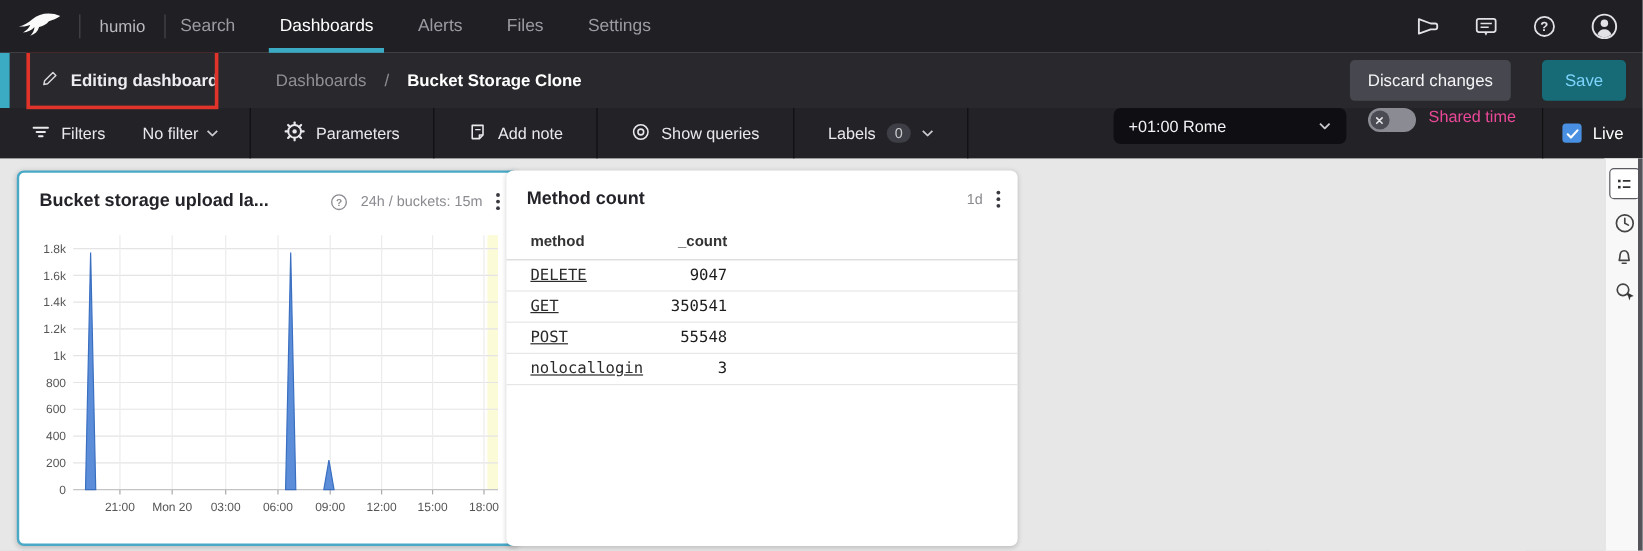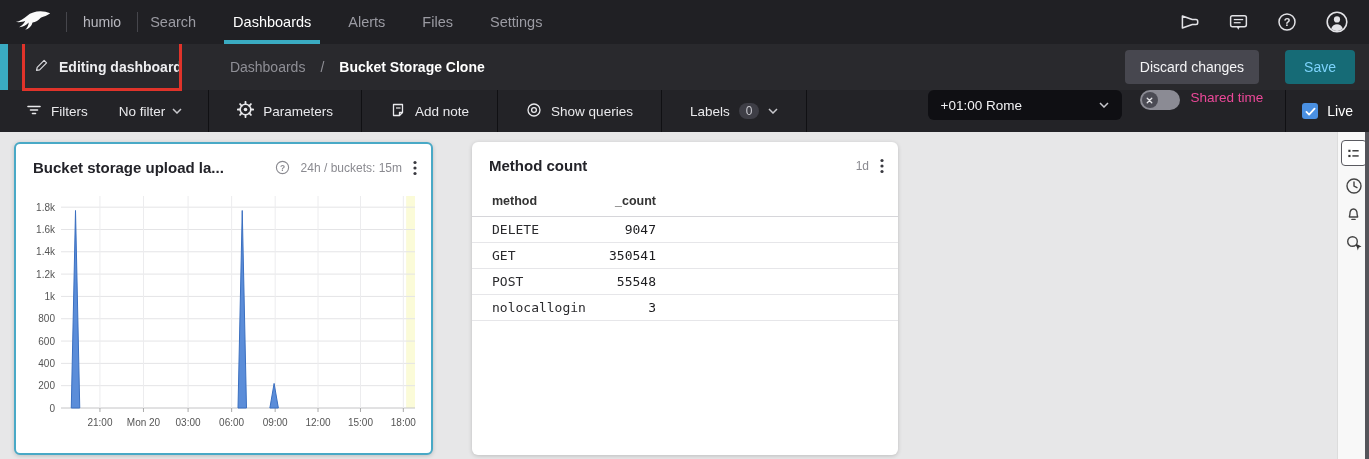--- a/index.html
+++ b/index.html
@@ -44,36 +44,36 @@
   .toggle{position:relative;width:40px;height:20px;border-radius:10px;background:#8b8b94;cursor:pointer;flex:0 0 auto}
   .toggle-knob{position:absolute;left:2px;top:2px;width:16px;height:16px;border-radius:50%;background:#4b4b54;display:flex;align-items:center;justify-content:center}
   .shared-label{color:#ec4899;margin:0 22px 0 11px}
   .live-group{display:flex;align-items:center;gap:9px;padding:0 16px;height:100%}
   .checkbox{width:16px;height:16px;border-radius:3px;background:#4a90e2;display:flex;align-items:center;justify-content:center;cursor:pointer}
   .live-label{color:#fff;font-size:14px}
 
   
   .widget{background:#fff;border-radius:6px;box-shadow:0 1px 4px rgba(0,0,0,.18);box-sizing:border-box;position:absolute}
   .widget-chart{left:14px;top:142px;width:419px;height:313px;border:2px solid #49a9c6}
-  .widget-table{left:472px;top:142px;width:426px;height:313px}
-  .whead{display:flex;align-items:center;padding:15px 14px 2px 17px}
+  .widget-table{left:422px;top:142px;width:426px;height:313px}
+  .whead{display:flex;align-items:flex-end;padding:15px 14px 2px 17px}
   .wtitle{font-size:15px;font-weight:700;color:#232329;white-space:nowrap}
   .whead-right{margin-left:auto;display:flex;align-items:center;gap:11px}
   .time-info{font-size:12px;color:#8a8a90;white-space:nowrap}
   .icon-btn{display:flex;align-items:center;cursor:pointer}
 
   .chart-svg{display:block;margin:8px 0 0 5px}
   .chart-svg text{font-family:"Liberation Sans",sans-serif}
 
   .mtable{margin-top:10px}
   .thead{display:flex;height:30px;align-items:center;border-bottom:1px solid #d6d6da;font-size:12.5px;font-weight:700;color:#333}
   .th-method{width:116px;padding-left:20px}
   .th-count{width:48px;text-align:right}
   .trow{display:flex;height:25px;align-items:center;border-bottom:1px solid #e6e6e9;font-family:"DejaVu Sans Mono",monospace;font-size:13px}
-  .tcell.method{width:116px;padding-left:20px;color:#2b2b2e;cursor:pointer;white-space:nowrap}
+  .tcell.method{width:116px;padding-left:20px;text-decoration:underline;color:#2b2b2e;cursor:pointer;white-space:nowrap}
   .tcell.count{width:48px;text-align:right;color:#1c1c1f}
 
   
   .rightbar{position:absolute;right:0;top:132px;bottom:0;width:32px;background:#f8f8f8;border-left:1px solid #dcdcdc;display:flex;flex-direction:column;align-items:center;padding-top:8px;gap:9px;box-sizing:border-box;z-index:2}
   .scroll-strip{position:absolute;right:0;top:132px;bottom:0;width:4px;background:#54545a;z-index:3}
   .boxed-icon{width:26px;height:26px;border:1.5px solid #5a5a60;border-radius:4px;display:flex;align-items:center;justify-content:center;background:#fff;box-sizing:border-box;cursor:pointer}
   .rail-icon{display:flex;align-items:center;justify-content:center;cursor:pointer;margin-top:2px}
 </style>
 </head>
 <body>

